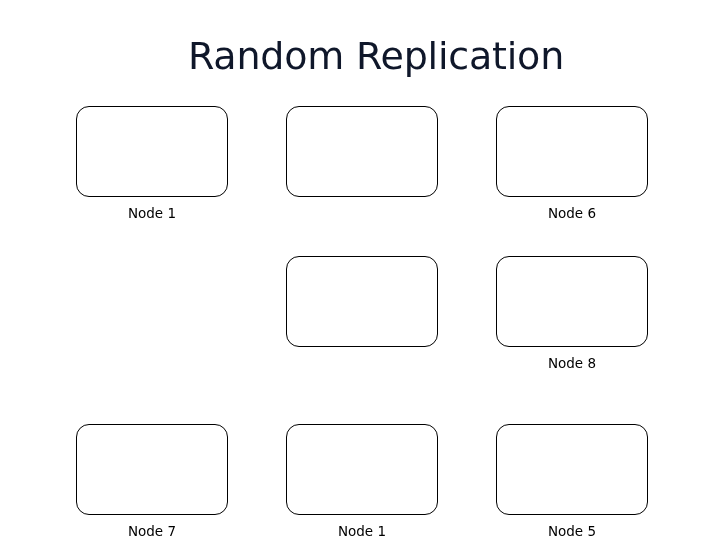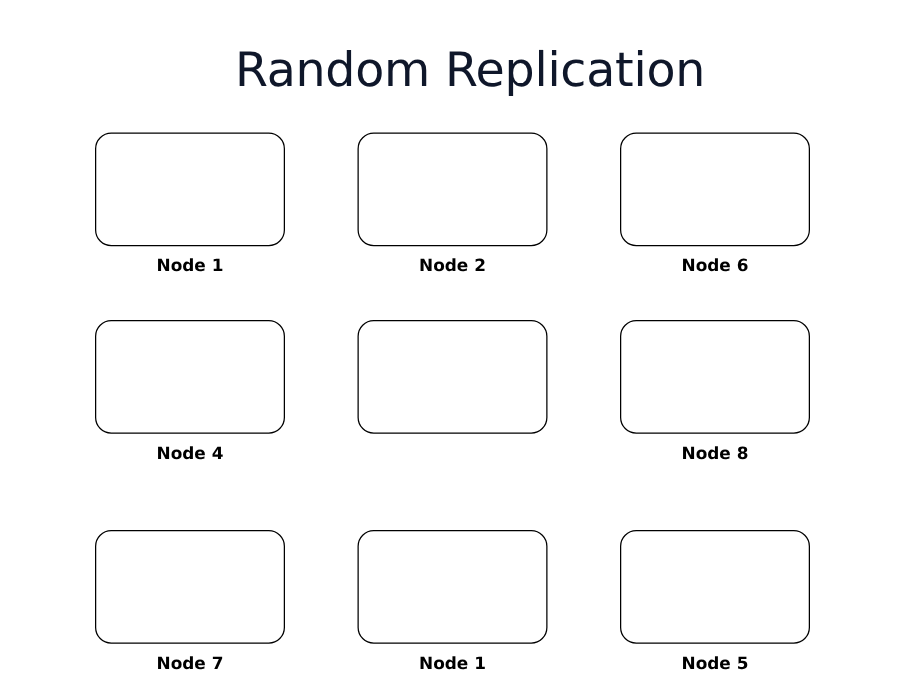--- a/index.html
+++ b/index.html
@@ -62,21 +62,21 @@
     background: #ffffff;
     border: 1px solid #000000;
     border-radius: 13px;
   }
 
   .node-label {
     width: 152px;
     text-align: center;
     font-family: "DejaVu Sans", "Liberation Sans", sans-serif;
     font-size: 13.5px;
-    font-weight: 700;
+    font-weight: 400;
     line-height: 16px;
     color: #000000;
     margin-top: 8px;
     white-space: nowrap;
   }
 
   
   .col-0 { left: 76px;  }
   .col-1 { left: 286px; }
   .col-2 { left: 496px; }
@@ -95,32 +95,27 @@
 
   <div id="node-grid">
 
     <div class="node-cell col-0 row-0">
       <div class="node-box"></div>
       <div class="node-label">Node 1</div>
     </div>
 
     <div class="node-cell col-1 row-0">
       <div class="node-box"></div>
-      <div class="node-label">Node 2</div>
     </div>
 
     <div class="node-cell col-2 row-0">
       <div class="node-box"></div>
       <div class="node-label">Node 6</div>
     </div>
 
-    <div class="node-cell col-0 row-1">
-      <div class="node-box"></div>
-      <div class="node-label">Node 4</div>
-    </div>
 
     <div class="node-cell col-1 row-1">
       <div class="node-box"></div>
     </div>
 
     <div class="node-cell col-2 row-1">
       <div class="node-box"></div>
       <div class="node-label">Node 8</div>
     </div>
 

